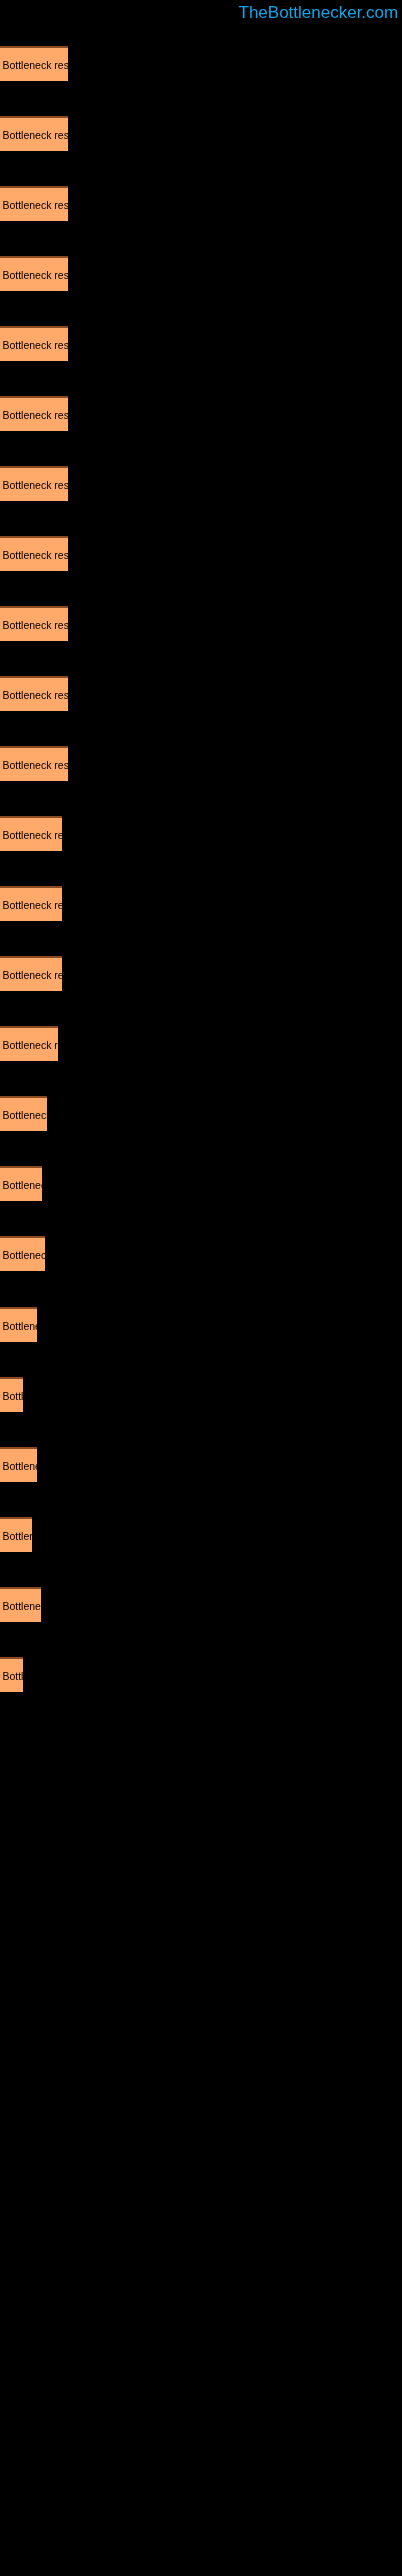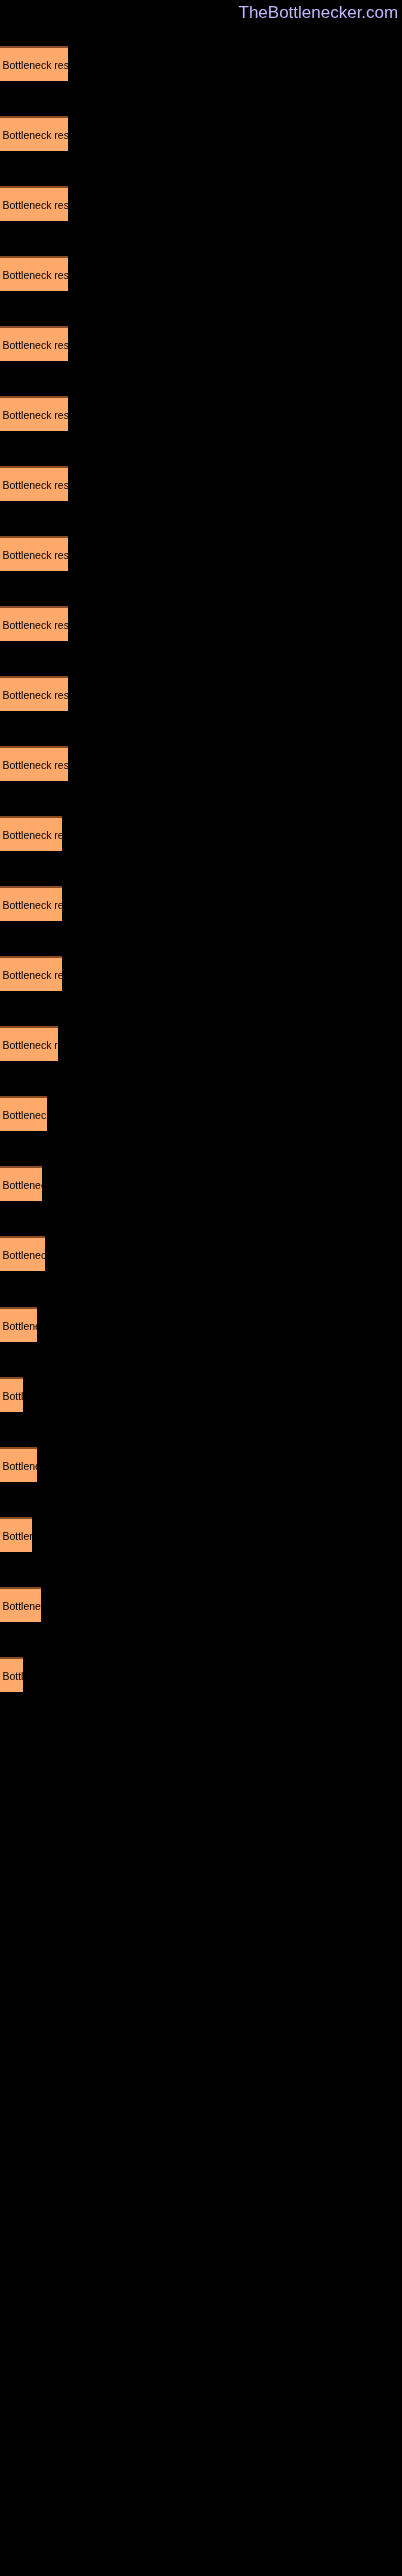--- a/index.html
+++ b/index.html
@@ -24,21 +24,21 @@
     height: 2576px;
     background: #000000;
   }
   #watermark {
     position: absolute;
     right: 4.8px;
     top: 1.6px;
     font-family: "Liberation Sans", sans-serif;
     font-size: 17px;
     line-height: 21px;
-    color: #c4b5fd;
+    color: #0ea5e9;
     letter-spacing: 0px;
     white-space: nowrap;
     text-align: right;
     user-select: none;
   }
   #bars-layer {
     position: absolute;
     left: 0;
     top: 0;
     width: 403px;

